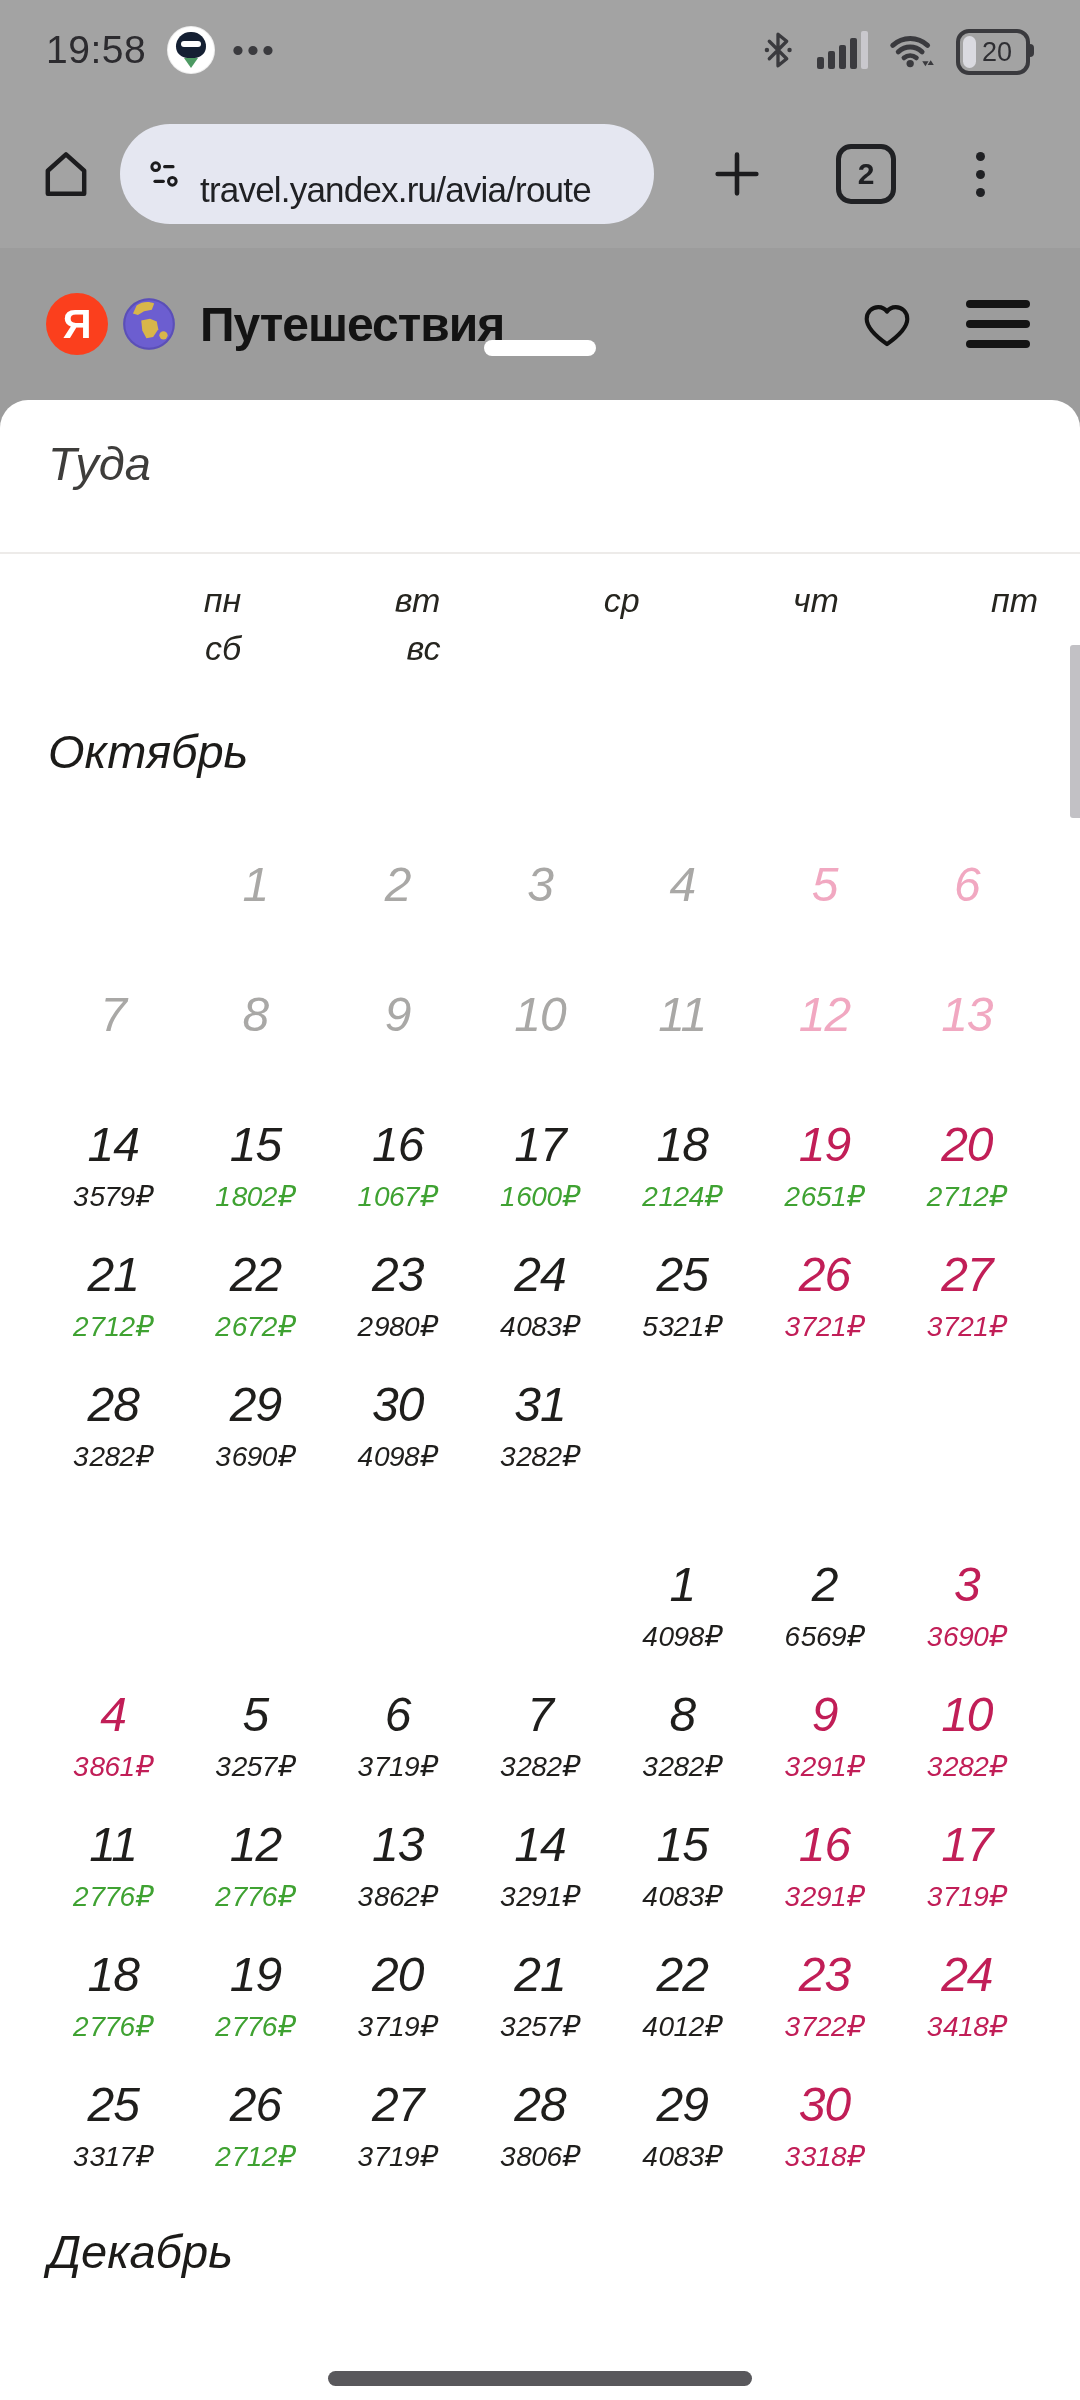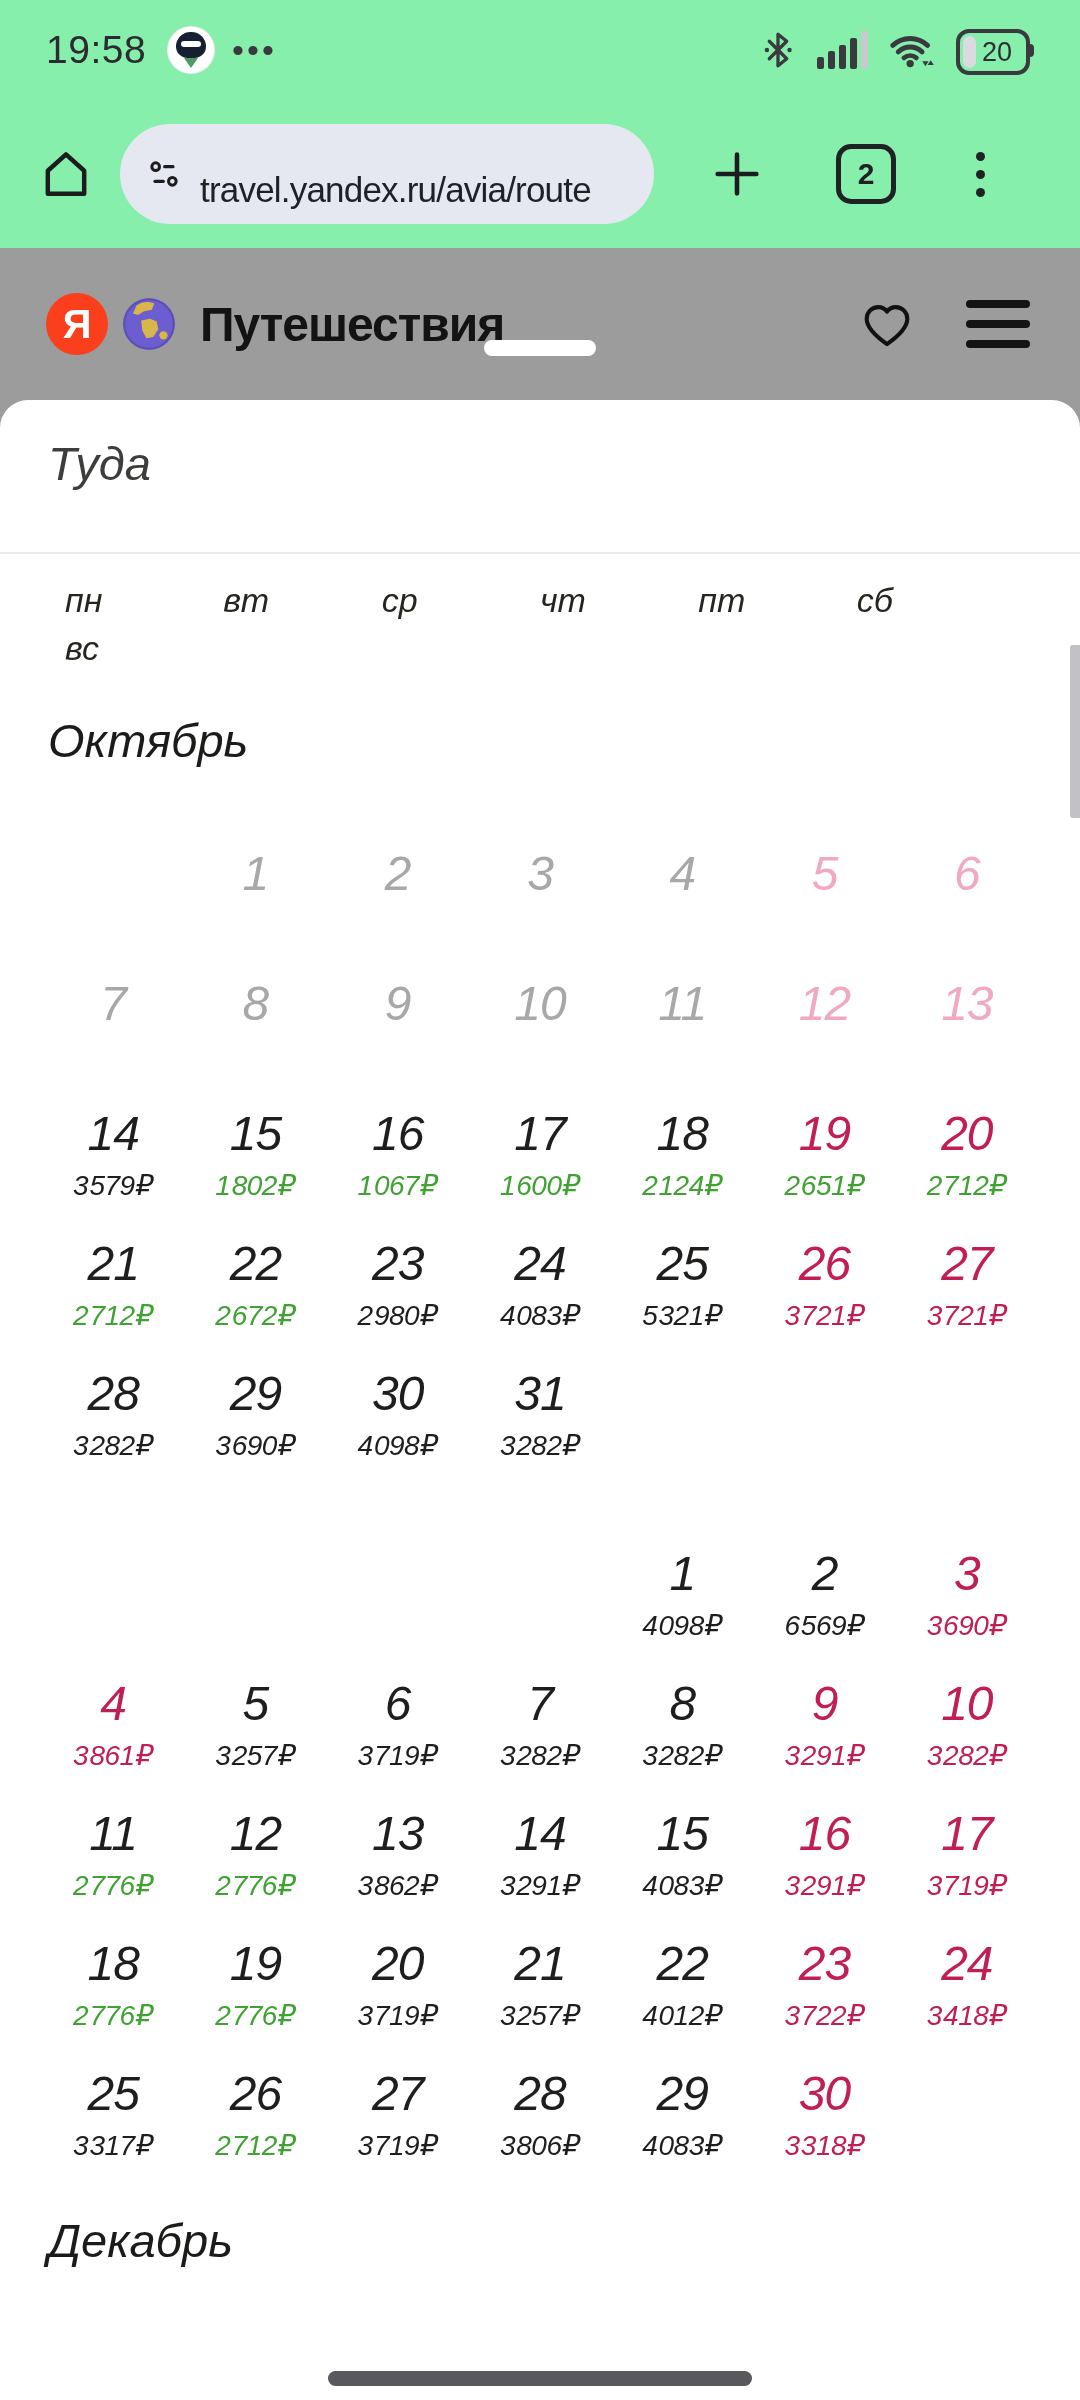--- a/index.html
+++ b/index.html
@@ -1,18 +1,18 @@
 <!DOCTYPE html>
 <html lang="ru"><head>
 <meta charset="utf-8">
 <style>
   html,body{margin:0;padding:0;background:#fff;}
   #screen{
     position:relative;width:1080px;height:2400px;overflow:hidden;
-    background:#86efac;
+    background:#a3a3a3;
     font-family:"Liberation Sans","DejaVu Sans",sans-serif;
     -webkit-font-smoothing:antialiased;
   }
   
   .status-bar{height:100px;display:flex;align-items:center;padding:0 46px;box-sizing:border-box;}
   .time{font-size:39px;font-weight:500;color:#2C2B2F;letter-spacing:.5px;}
   .notif-icon{width:46px;height:46px;border-radius:50%;background:#fff;margin-left:22px;position:relative;box-shadow:0 0 0 1px #eee;overflow:hidden;}
   .notif-head{position:absolute;left:8px;top:5px;width:30px;height:26px;background:#152033;border-radius:15px 15px 12px 12px;}
   .notif-visor{position:absolute;left:13px;top:14px;width:20px;height:6px;background:#fff;border-radius:3px;}
   .notif-chin{position:absolute;left:16px;bottom:5px;width:0;height:0;border-left:7px solid transparent;border-right:7px solid transparent;border-top:10px solid #4D9A63;}
@@ -46,24 +46,24 @@
   .globe{margin-left:10px;display:flex;}
   .brand{margin-left:20px;font-size:48px;font-weight:700;color:#131313;letter-spacing:-1px;text-align:right;}
   .heart-btn{margin-left:auto;display:flex;}
   .burger{margin-left:46px;display:flex;flex-direction:column;gap:12px;padding:4px;}
   .burger i{width:64px;height:8px;border-radius:4px;background:#141414;display:block;}
   .tab-indicator{position:absolute;left:50%;transform:translateX(-50%);bottom:74px;width:112px;height:16px;border-radius:8px;background:#fff;}
   
   .sheet{position:absolute;top:400px;left:0;right:0;bottom:0;background:#fff;border-radius:28px 28px 0 0;overflow:hidden;font-style:italic;}
   .direction-title{margin:36px 0 0 48px;font-size:47px;line-height:56px;color:#3E3D3B;}
   .divider{margin-top:60px;height:2px;background:#EDEBE9;}
-  .weekdays{display:grid;grid-template-columns:repeat(6,1fr);padding:0 65px;margin-top:22px;height:96px;align-items:center;text-align:left;}
+  .weekdays{display:grid;grid-template-columns:repeat(5,1fr);padding:0 42px;margin-top:22px;height:96px;align-items:center;text-align:right;}
   .weekdays span{font-size:34px;color:#26251F;}
   .month-title{margin:26px 0 0 48px;font-size:47px;line-height:60px;color:#1C1B19;}
-  #calendar-root .month-title:first-child{margin-top:39px;}
+  #calendar-root .month-title:first-child{margin-top:50px;}
   .month-grid{display:grid;grid-template-columns:repeat(7,1fr);grid-auto-rows:130px;padding:0 42px;margin-top:50px;}
   .month-grid.first{margin-top:64px;}
   .day-cell{padding-top:12px;text-align:center;box-sizing:border-box;}
   .day-num{font-size:48px;line-height:54px;letter-spacing:-1px;}
   .day-price{font-size:28px;line-height:34px;letter-spacing:-.5px;word-spacing:-6px;white-space:nowrap;margin-top:8px;}
   .d-normal{color:#1F1E1C;} .d-weekend{color:#C11E57;}
   .d-disabled{color:#A9A8A6;} .d-disabled_weekend{color:#F1A8C1;}
   .p-default{color:#1F1E1C;} .p-deal{color:#3FA232;} .p-weekend{color:#C11E57;}
   
   .scrollbar-thumb{position:absolute;right:0;top:645px;width:10px;height:173px;background:#C2C1C5;border-radius:3px 0 0 3px;}

